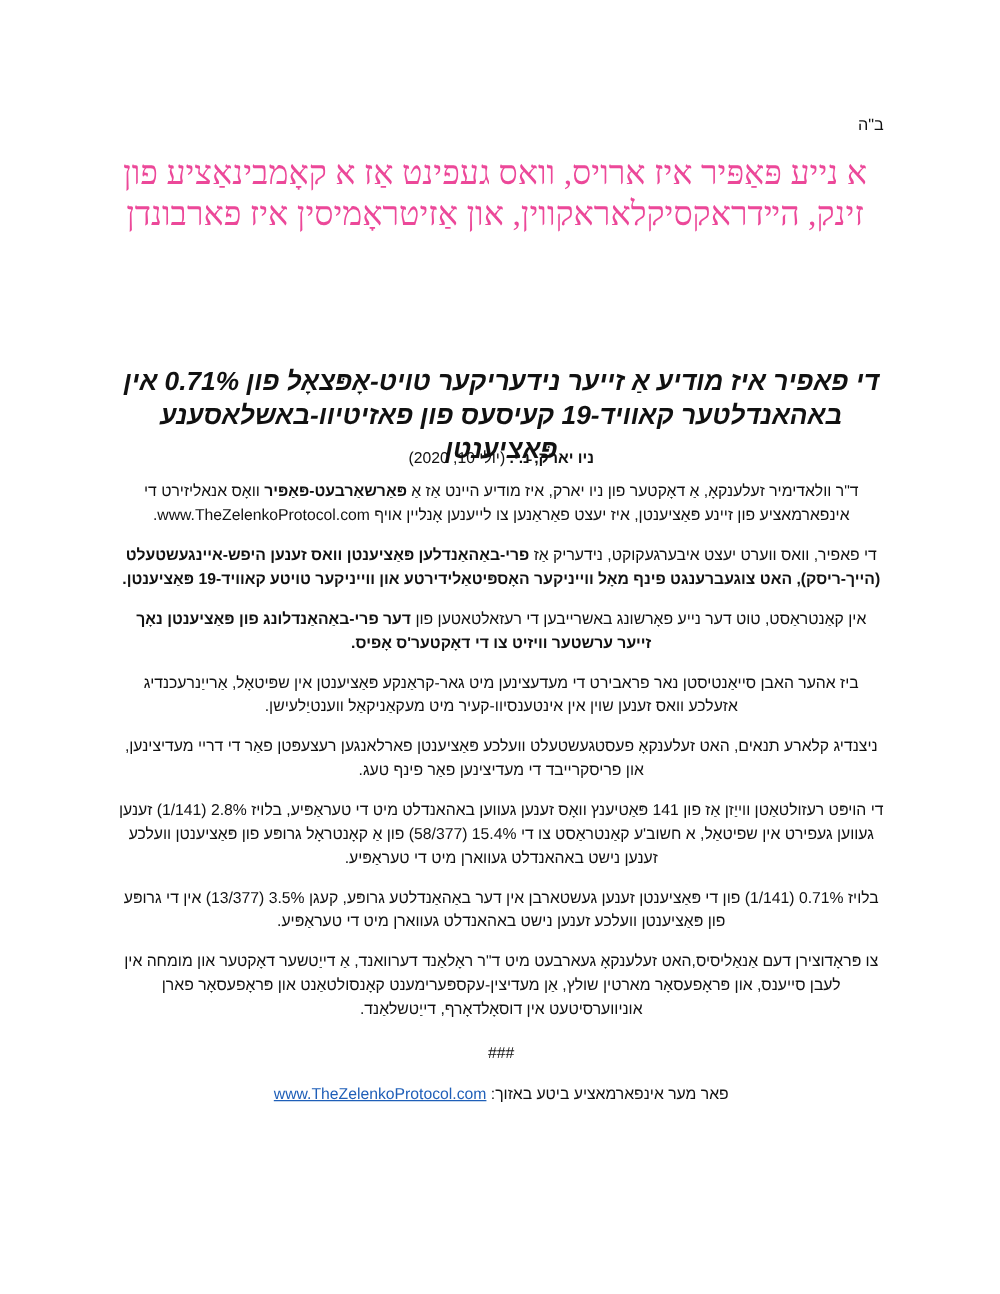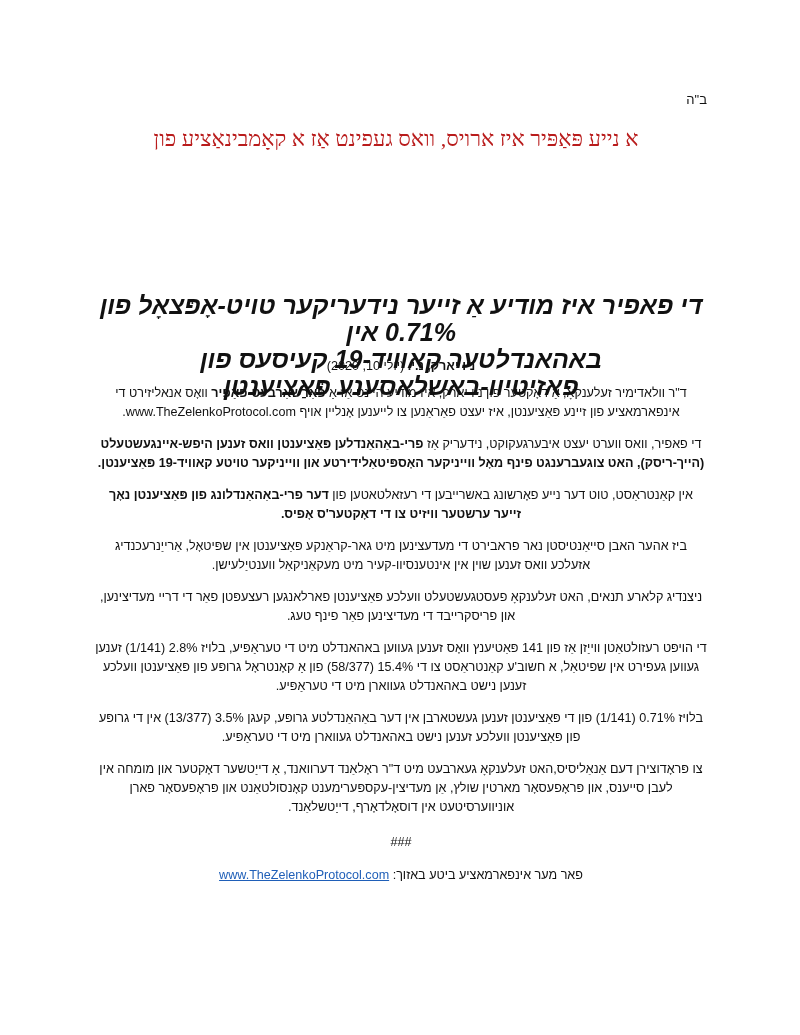--- a/index.html
+++ b/index.html
@@ -6,46 +6,47 @@
     body { width: 800px; height: 1035px; overflow: hidden; position: relative; }
     .page {
       position: absolute; left: 95px; top: 0; width: 612px;
       direction: rtl; color: #111;
       font-family: "Liberation Sans", "DejaVu Sans", sans-serif;
       font-size: 12.6px; line-height: 19px;
     }
     .bh { position: absolute; top: 90px; right: 0; font-size: 13px; }
     .title {
       position: absolute; top: 122px; left: -20px; right: -10px;
-      text-align: center; color: #b91c1c;
+      text-align: center; color: #ec4899;
       font-family: "Liberation Serif", "DejaVu Serif", serif;
-      font-size: 22px; line-height: 33px;
+      font-size: 27px; line-height: 33px;
     }
     .subtitle {
       position: absolute; top: 292px; left: 0; right: 0;
       text-align: center; font-weight: bold; font-style: italic;
-      font-size: 25px; line-height: 27px; color: #111;
+      font-size: 21px; line-height: 27px; color: #111;
     }
     .body-wrap { position: absolute; top: 357px; left: 0; right: 0; }
     .dateline { margin: 0 0 8px 0; }
     p { margin: 0 0 13px 0; text-align: center; }
     b { font-weight: bold; }
     .ltr { direction: ltr; unicode-bidi: embed; }
     .hashes { text-align: center; margin: 16px 0 14px 0; }
     .more { margin-top: 0; }
     .link { color: #1f5fb8; text-decoration: underline; cursor: pointer; }
   </style>
 </head>
 <body>
 
 <div class="page">
   <div class="bh">ב"ה</div>
 
   <div class="title">
     <div>א נייע פּאַפּיר איז ארויס, וואס געפינט אַז א קאָמבינאַציע פון</div>
+    <div>זינק, הײדראקסיקלאראקווין, און אַזיטראָמיסין איז פארבונדן</div>
   </div>
 
   <div class="subtitle">
     <div>די פאפיר איז מודיע אַ זייער נידעריקער טויט-אָפּצאָל פון 0.71% אין</div>
     <div>באהאנדלטער קאוויד-19 קעיסעס פון פאזיטיוו-באשלאסענע פּאַציענטן</div>
   </div>
 
   <div class="body-wrap">
     <p class="dateline">
       <b>ניו יארק, נ.י.</b>

